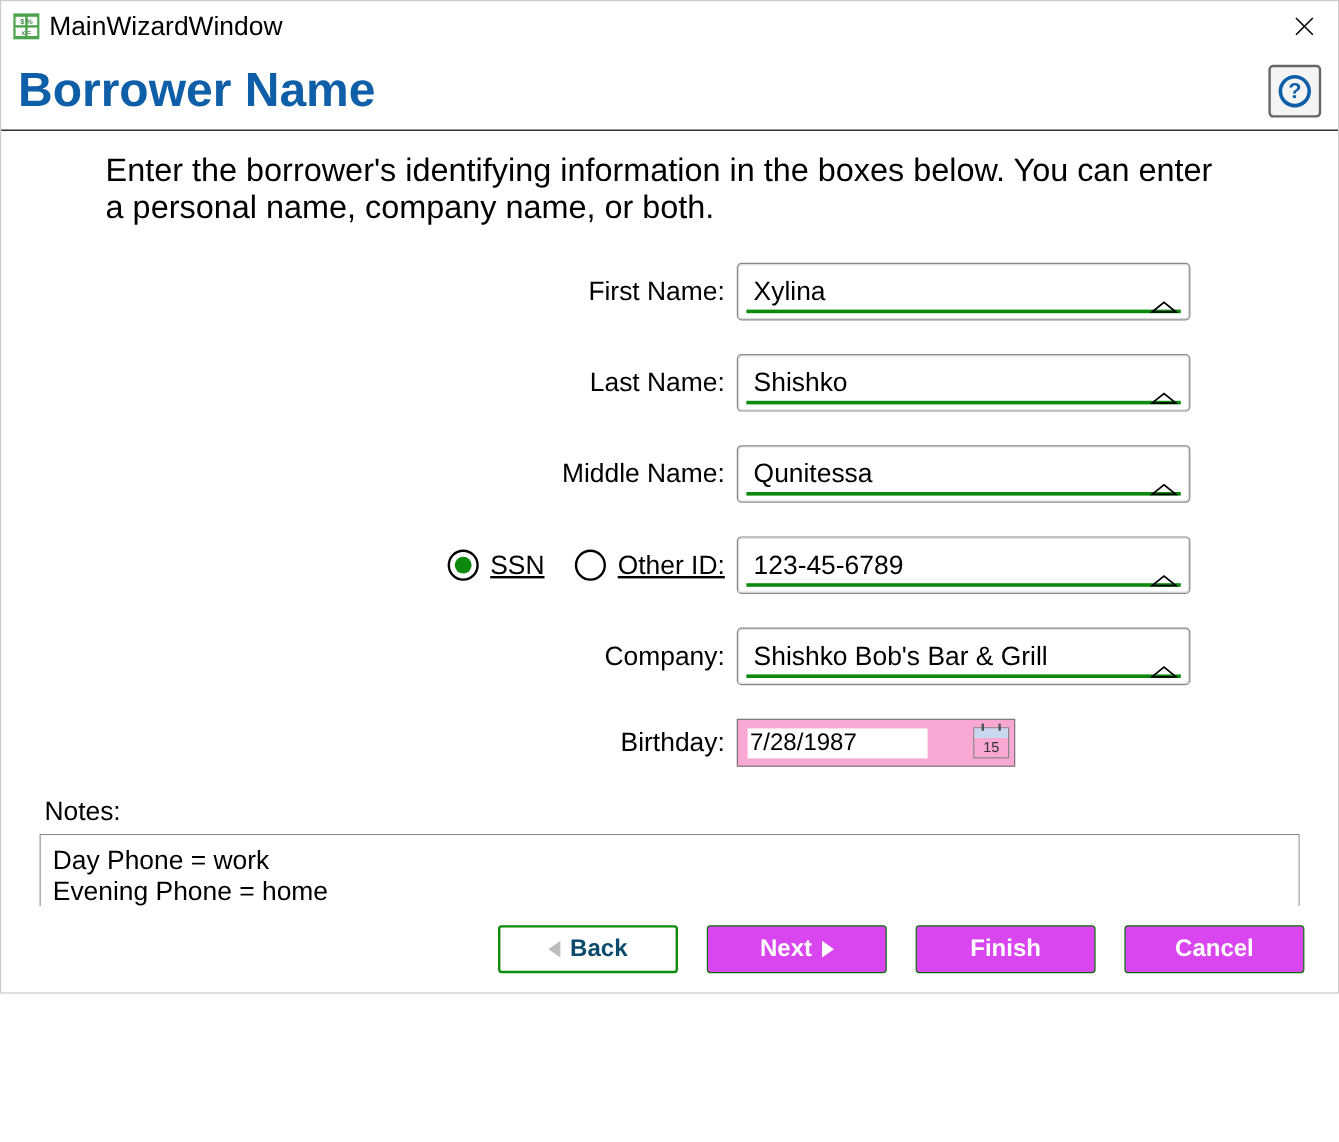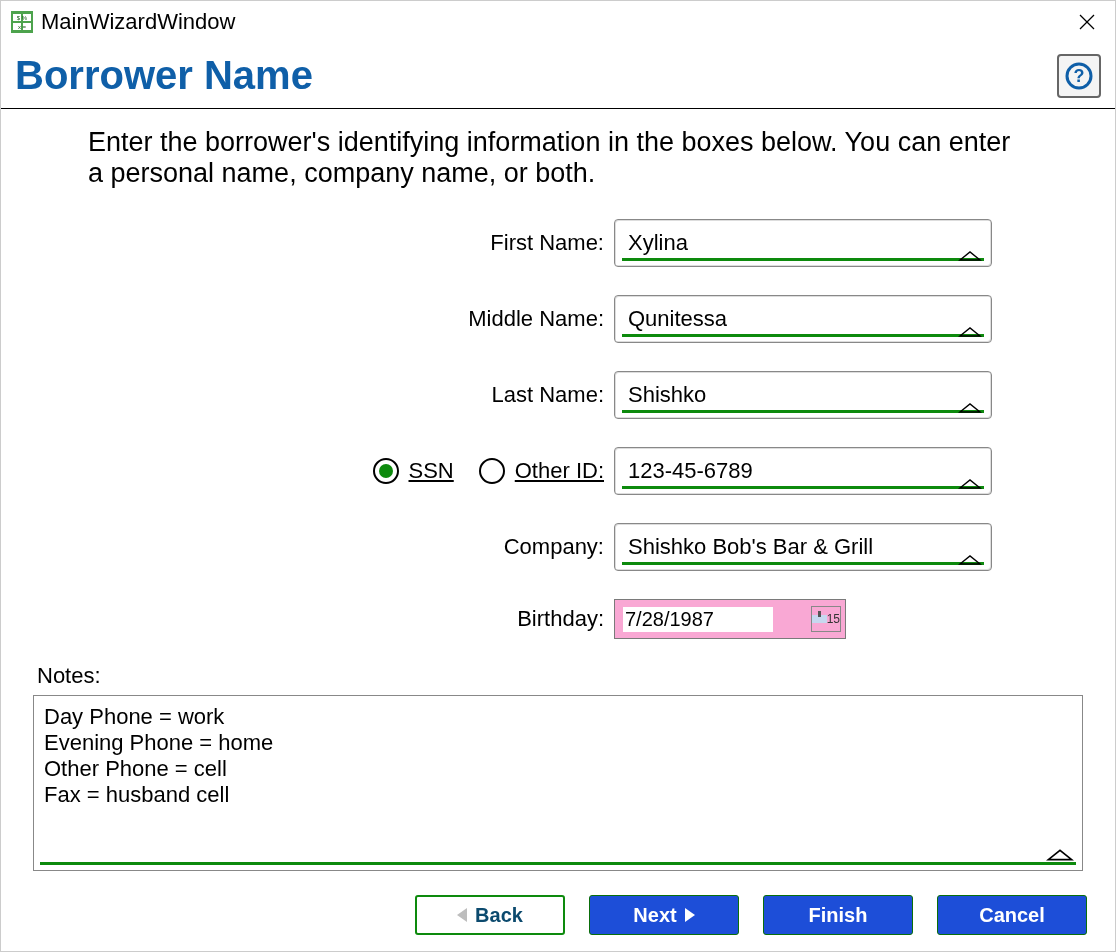--- a/index.html
+++ b/index.html
@@ -1,17 +1,17 @@
 <!DOCTYPE html>
 <html><head>
 <meta charset="utf-8">
 <style>
   * { box-sizing: border-box; }
   html, body { margin:0; padding:0; height:100%; font-family: "Segoe UI", Tahoma, sans-serif; background:#fff; color:#000; }
-  .window { width:1116px; height:952px; display:flex; flex-direction:column; border:1px solid #ccc; }
+  .window { width:1116px; height:828px; display:flex; flex-direction:column; border:1px solid #ccc; }
   .titlebar { display:flex; align-items:center; height:42px; padding:0 10px; }
   .titlebar-icon { width:22px; height:22px; margin-right:8px; display:flex; align-items:center; justify-content:center;}
   .titlebar-icon svg { width:22px; height:22px; }
   .titlebar-title { font-size:22px; color:#000; }
   .titlebar-spacer { flex:1; }
   .titlebar-close { width:36px; height:30px; display:flex; align-items:center; justify-content:center; cursor:pointer; }
   .header-bar { display:flex; align-items:center; justify-content:space-between; padding:10px 14px 10px 14px; border-bottom:1px solid #000000; }
   .header-title { font-size:40px; font-weight:bold; color:#0f5fa8; }
   .help-btn { width:44px; height:44px; border:2px solid #666; border-radius:4px; display:flex; align-items:center; justify-content:center; cursor:pointer; background:#f4f4f4; }
   .help-btn svg { width:30px; height:30px; }
@@ -27,36 +27,36 @@
   
   .wiz-input-wrap { position:relative; width:378px; height:48px; display:flex; align-items:center;}
   .wiz-input-wrap::before { content:""; position:absolute; inset:0; border:1px solid #888; border-radius:4px; background:#fff;
     box-shadow: inset 1px 1px 0 #ddd, inset -1px -1px 0 #ddd; }
   .wiz-input { position:relative; width:100%; height:100%; border:none; background:transparent; font-size:22px; padding:0 34px 0 14px; outline:none;}
   .wiz-underline { position:absolute; left:8px; right:8px; bottom:6px; height:3px; background:#0d8a0d; }
   .wiz-corner { position:absolute; right:10px; bottom:5px;}
   .wiz-corner svg { width:24px; height:12px; display:block;}
   .date-wrap { width:232px; height:40px; border:1px solid #7a7a7a; display:flex; align-items:center; padding:0 2px 0 8px; background:#f9a8d4;}
   .date-wrap input { border:none; font-size:20px; width:150px; outline:none;}
-  .date-icon { width:30px; height:26px; border:1px solid #888; display:flex; flex-direction:row; align-items:center; justify-content:center; cursor:pointer; margin-left:auto; margin-right:2px;}
+  .date-icon { width:30px; height:26px; border:1px solid #888; display:flex; flex-direction:column; align-items:center; justify-content:center; cursor:pointer; margin-left:auto; margin-right:2px;}
   .date-icon .top { width:100%; height:8px; background:#c7d8ef; position:relative;}
   .date-icon .top::before, .date-icon .top::after{ content:""; position:absolute; top:-4px; width:2px; height:6px; background:#555;}
   .date-icon .top::before{ left:6px;} .date-icon .top::after{ right:6px;}
   .date-icon .num { font-size:12px; line-height:16px; color:#333;}
   .notes-section { margin-top:24px; }
   .notes-label { font-size:22px; margin:0 0 6px 4px; }
   .notes-wrap { position:relative; width:100%; height:176px; border:1px solid #888; }
   .notes-text { width:100%; height:100%; border:none; resize:none; font-size:22px; padding:8px 10px 14px 10px; font-family:inherit; outline:none;}
   .notes-underline { position:absolute; left:6px; right:6px; bottom:5px; height:3px; background:#0d8a0d;}
   .notes-corner { position:absolute; right:8px; bottom:4px;}
   .footer { height:72px; display:flex; align-items:center; justify-content:flex-end; padding:0 28px; gap:24px; }
   .btn { width:150px; height:40px; border-radius:3px; font-size:20px; font-weight:bold; display:flex; align-items:center; justify-content:center; gap:8px; cursor:pointer; user-select:none;}
   .btn-back { background:#fff; border:2px solid #0d8a0d; color:#0c4a6e; cursor:default;}
   .btn-back .tri { width:0;height:0; border-top:7px solid transparent; border-bottom:7px solid transparent; border-right:10px solid #bdbdbd;}
-  .btn-primary { background:#1d4ed8; color:#fff; border:1px solid #0a6e0a;justify-content:center;}
+  .btn-primary { background:#d946ef; color:#fff; border:1px solid #0a6e0a;justify-content:center;}
   .btn-next .tri { width:0;height:0; border-top:7px solid transparent; border-bottom:7px solid transparent; border-left:10px solid #fff;}
 </style>
 </head>
 <body>
 
 <div class="window">
 
   <div class="titlebar">
     <span class="titlebar-icon">
       <svg viewBox="0 0 22 22">
@@ -101,36 +101,36 @@
           <div class="wiz-underline"></div>
           <span class="wiz-corner">
               <svg viewBox="0 0 24 12">
                 <path d="M2 10 L22 10 L12 2 Z" fill="none" stroke="#000" stroke-width="1.4"></path>
               </svg>
             </span>
         </div>
       </div>
 
       <div class="form-row">
+        <div class="form-label">Last Name:</div>
+        <div class="wiz-input-wrap">
+          <input class="wiz-input" value="Shishko" style="">
+          <div class="wiz-underline"></div>
+          <span class="wiz-corner">
+              <svg viewBox="0 0 24 12">
+                <path d="M2 10 L22 10 L12 2 Z" fill="none" stroke="#000" stroke-width="1.4"></path>
+              </svg>
+            </span>
+        </div>
+      </div>
+
+      <div class="form-row">
         <div class="form-label">Middle Name:</div>
         <div class="wiz-input-wrap">
           <input class="wiz-input" value="Qunitessa" style="">
-          <div class="wiz-underline"></div>
-          <span class="wiz-corner">
-              <svg viewBox="0 0 24 12">
-                <path d="M2 10 L22 10 L12 2 Z" fill="none" stroke="#000" stroke-width="1.4"></path>
-              </svg>
-            </span>
-        </div>
-      </div>
-
-      <div class="form-row">
-        <div class="form-label">Last Name:</div>
-        <div class="wiz-input-wrap">
-          <input class="wiz-input" value="Shishko" style="">
           <div class="wiz-underline"></div>
           <span class="wiz-corner">
               <svg viewBox="0 0 24 12">
                 <path d="M2 10 L22 10 L12 2 Z" fill="none" stroke="#000" stroke-width="1.4"></path>
               </svg>
             </span>
         </div>
       </div>
 
       <div class="form-row">

